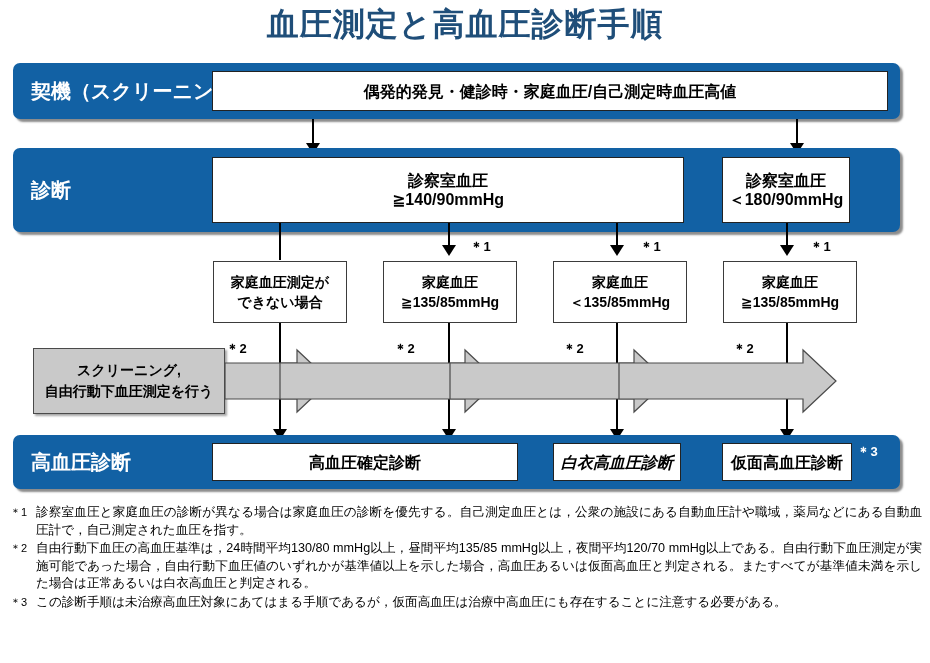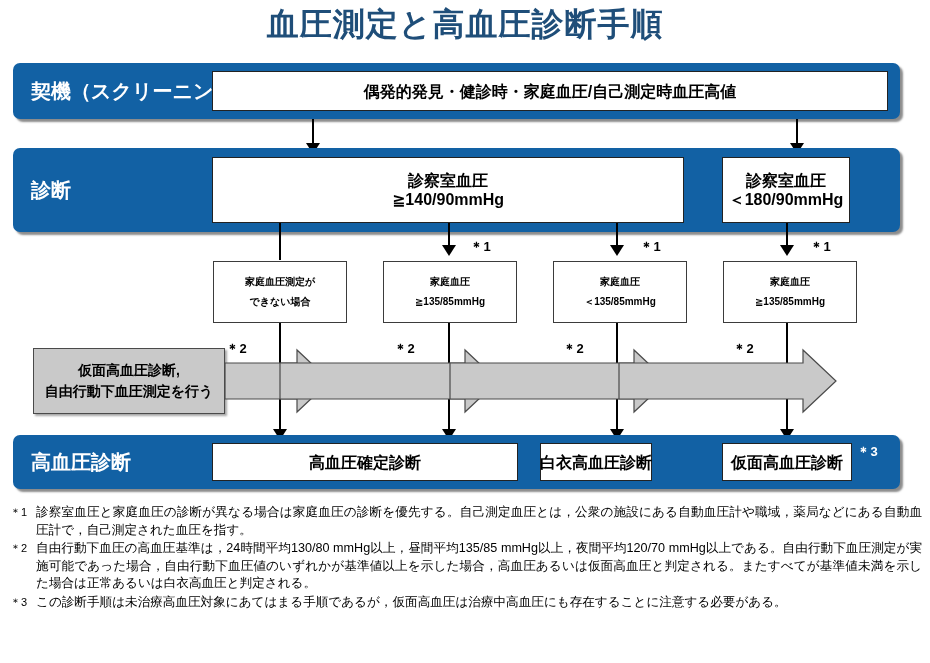--- a/index.html
+++ b/index.html
@@ -78,21 +78,21 @@
     position: absolute;
     background: #ffffff;
     border: 1px solid #3b3b3b;
     box-sizing: border-box;
     display: flex;
     flex-direction: column;
     align-items: center;
     justify-content: center;
     text-align: center;
     color: #000;
-    font-size: 10px;
+    font-size: 14px;
     line-height: 20px;
     font-weight: bold;
   }
   .obox .l1, .obox .l2 { display: block; white-space: nowrap; }
 
   
   .vline {
     position: absolute;
     width: 2px;
     background: #000;
@@ -237,21 +237,21 @@
   <div class="vline" style="left:448px; top:323px; height:112px;"></div>
   <div class="ahead" style="left:442px; top:429px;"></div>
 
   <div class="vline" style="left:616px; top:323px; height:112px;"></div>
   <div class="ahead" style="left:610px; top:429px;"></div>
 
   <div class="vline" style="left:786px; top:323px; height:112px;"></div>
   <div class="ahead" style="left:780px; top:429px;"></div>
 
   <div class="graylabel" style="left:33px; top:348px; width:192px; height:66px;">
-    <span class="l1">仮面高血圧診断,</span>
+    <span class="l1">スクリーニング,</span>
     <span class="l2">自由行動下血圧測定を行う</span>
   </div>
 
   <div class="gseg" style="left:225px; top:348px; width:675px; height:66px;">
     <svg width="675" height="66" viewBox="0 0 675 66">
       <g fill="#c9c9c9" stroke="#4a4a4a" stroke-width="1.2" stroke-linejoin="miter">
         <path d="M0,15 L72,15 L72,2 L105,33 L72,64 L72,51 L0,51 Z"></path>
         <path d="M55,15 L240,15 L240,2 L273,33 L240,64 L240,51 L55,51 Z"></path>
         <path d="M225,15 L409,15 L409,2 L442,33 L409,64 L409,51 L225,51 Z"></path>
         <path d="M394,15 L578,15 L578,2 L611,33 L578,64 L578,51 L394,51 Z"></path>
@@ -263,21 +263,21 @@
   <div class="mark" style="left:394px; top:340px;">＊2</div>
   <div class="mark" style="left:563px; top:340px;">＊2</div>
   <div class="mark" style="left:733px; top:340px;">＊2</div>
 
   <div class="bluebar" style="left:13px; top:435px; width:887px; height:54px;">
     <span class="bar-label">高血圧診断</span>
   </div>
   <div class="whitebox" style="left:212px; top:443px; width:306px; height:38px;">
     <span class="l1">高血圧確定診断</span>
   </div>
-  <div class="whitebox" style="left:540px; top:443px; width:112px; height:38px;">
+  <div class="whitebox" style="left:553px; top:443px; width:128px; height:38px;font-style:italic;">
     <span class="l1">白衣高血圧診断</span>
   </div>
   <div class="whitebox" style="left:722px; top:443px; width:130px; height:38px;">
     <span class="l1">仮面高血圧診断</span>
   </div>
   <div class="mark white" style="left:857px; top:443px;">＊3</div>
 
   <div class="notes">
     <div class="note">
       <span class="tag">＊1</span>

